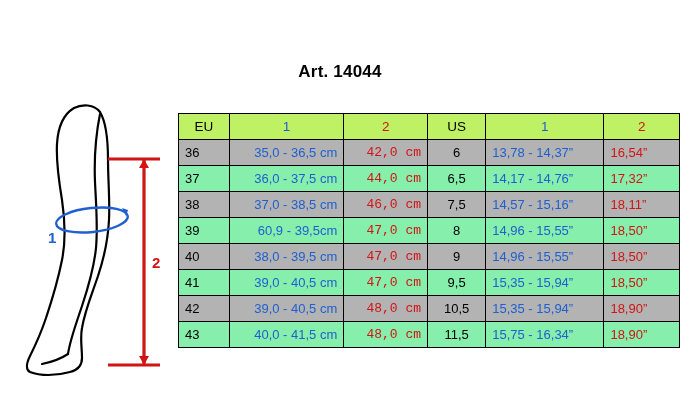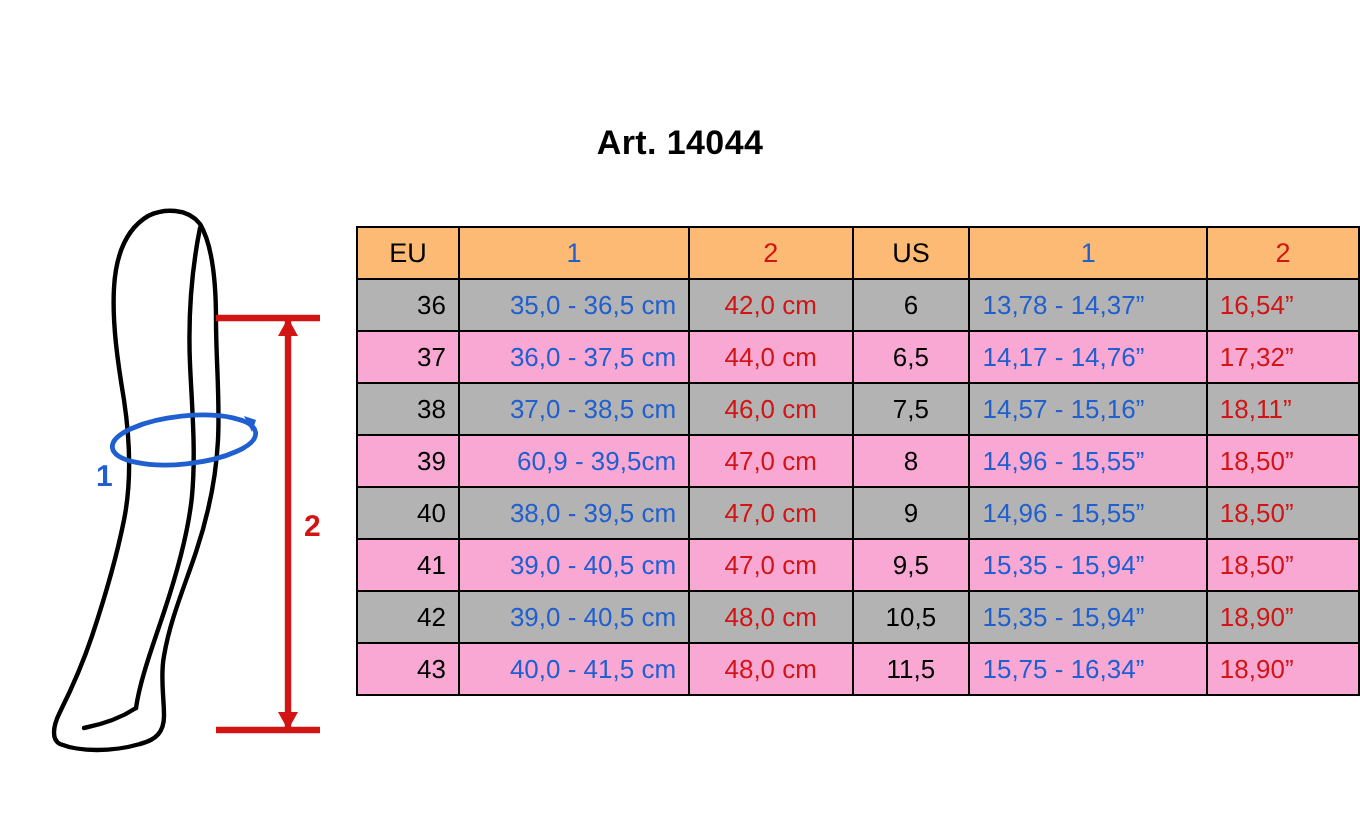--- a/index.html
+++ b/index.html
@@ -58,33 +58,33 @@
     border: 1px solid #000000;
     height: 25px;
     padding: 0 6px;
     white-space: nowrap;
     font-weight: normal;
     line-height: 25px;
   }
   thead th {
     font-weight: bold;
     text-align: center;
-    background: #fdba74;
+    background: #bef264;
     font-size: 13.5px;
   }
   th.h-blue { color: #1f5fd0; }
   th.h-red  { color: #d11414; }
   th.h-black { color: #000000; }
 
   tbody tr.shaded td { background: #b3b3b3; }
-  tbody tr.plain td  { background: #f9a8d4; }
-
-  td.c-eu { text-align: right; width: 46px; }
+  tbody tr.plain td  { background: #86efac; }
+
+  td.c-eu { text-align: left; width: 46px; }
   td.c-blue-cm { text-align: right; color: #1f5fd0; width: 110px; }
-  td.c-red-cm { text-align: center; color: #d11414; width: 78px; }
+  td.c-red-cm { text-align: right; color: #d11414; width: 78px; font-family: Liberation Mono, monospace; }
   td.c-us { text-align: center; width: 54px; }
   td.c-blue-in { text-align: left; color: #1f5fd0; width: 116px; }
   td.c-red-in { text-align: left; color: #d11414; width: 74px; }
 </style>
 </head>
 <body>
 
 <div class="page">
 
   <div class="title">Art. 14044</div>

